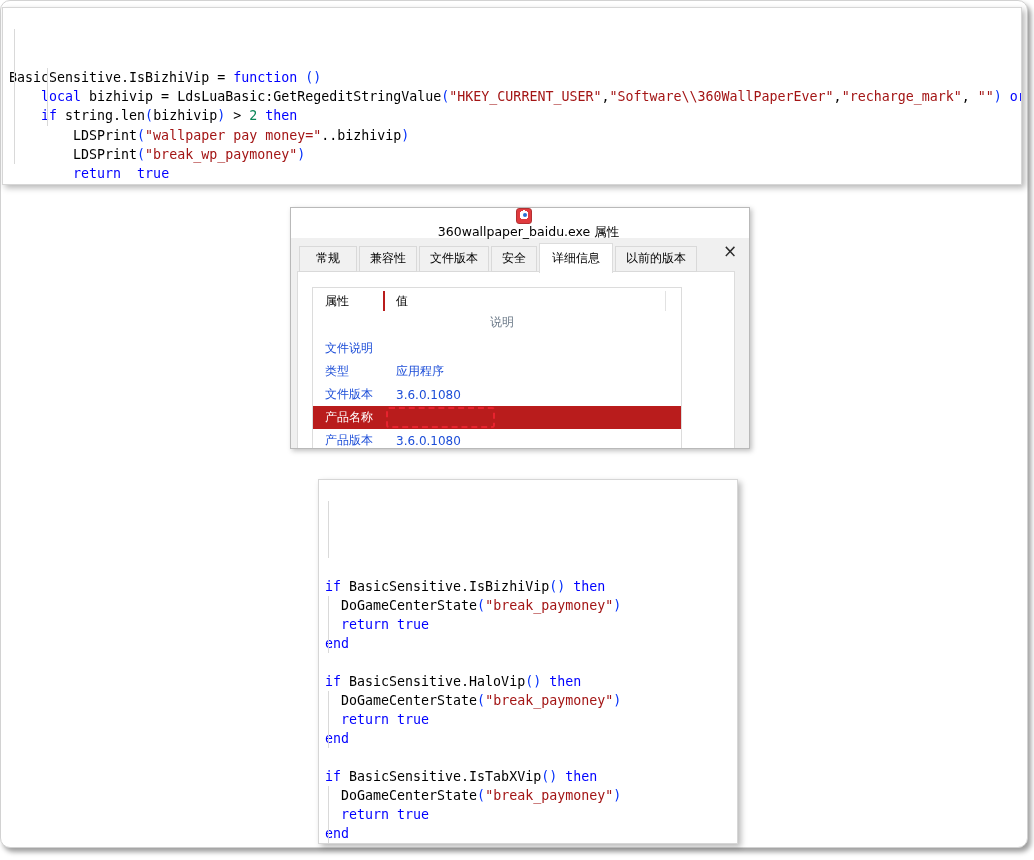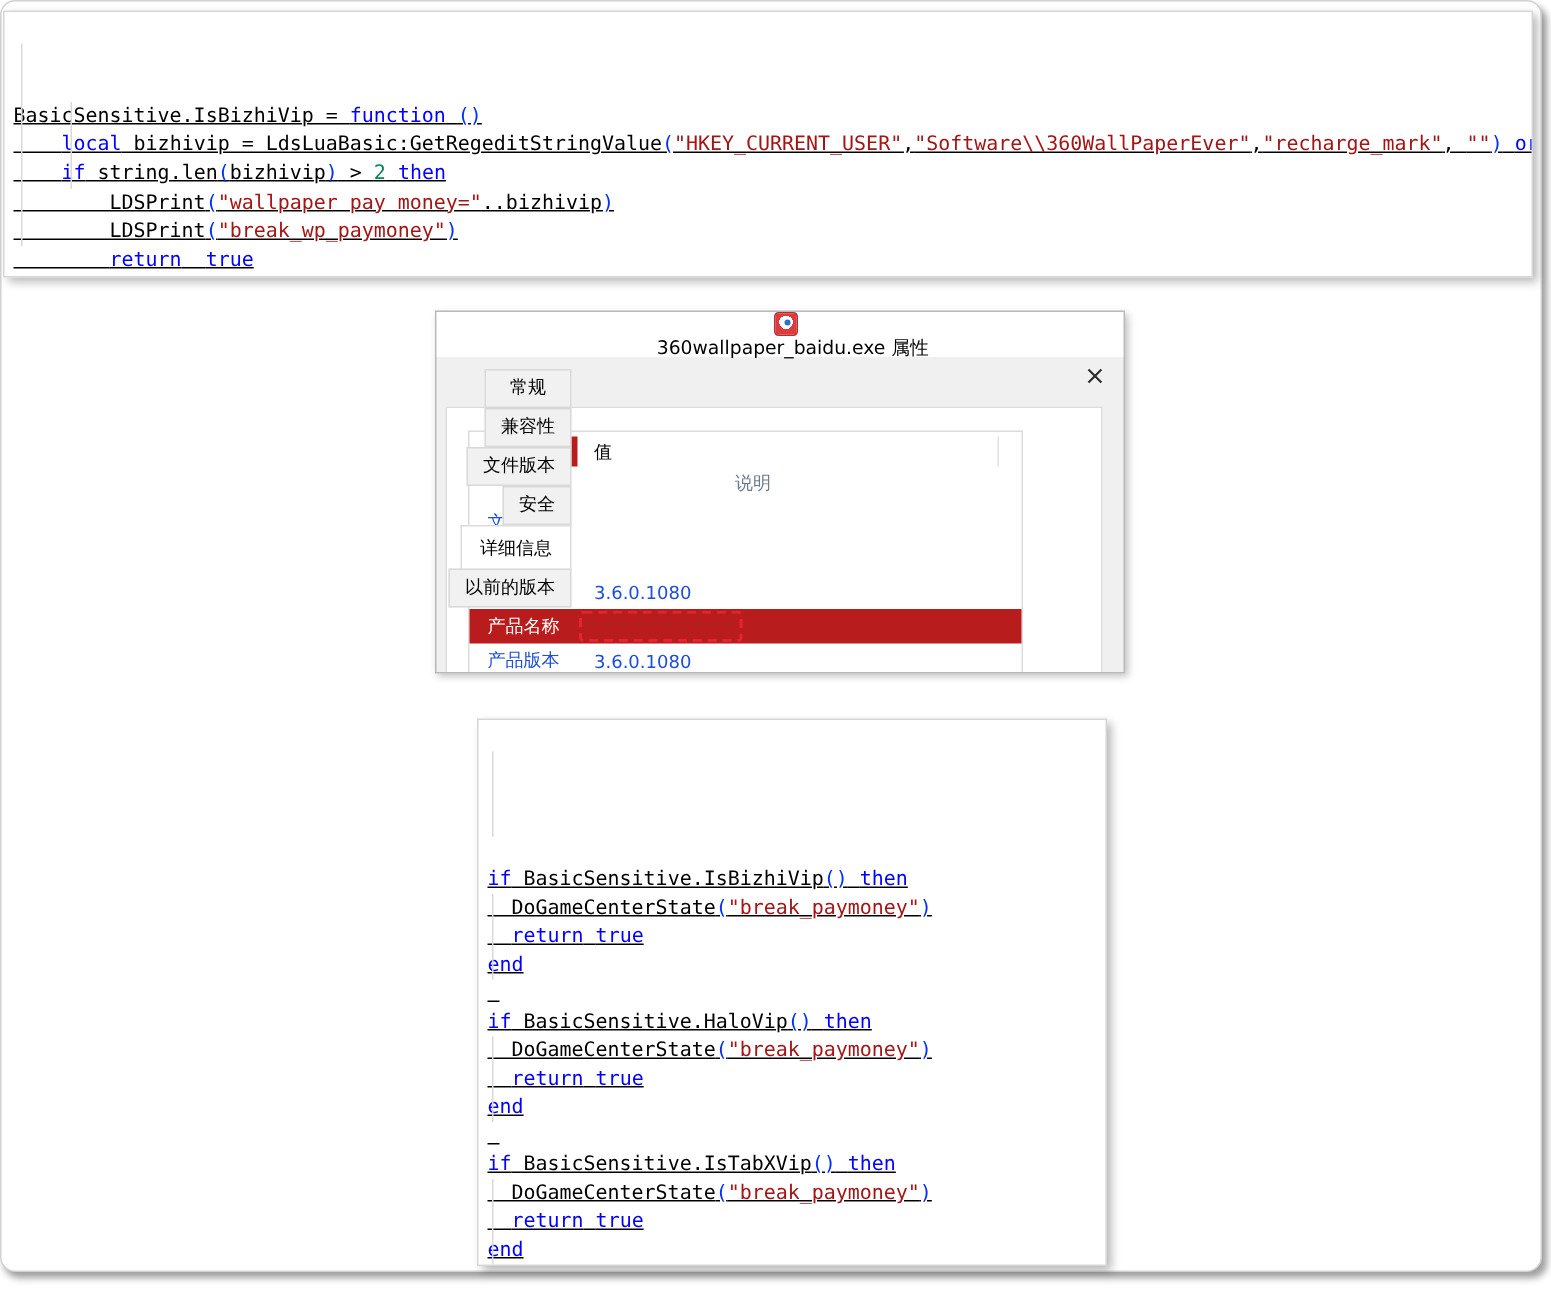--- a/index.html
+++ b/index.html
@@ -8,53 +8,53 @@
   
   .page-frame{position:absolute;left:0;top:0;width:1026px;height:846px;border:1px solid #d2d2d2;
     border-radius:10px;box-shadow:3px 4px 5px rgba(0,0,0,.38);background:#fff;}
 
   
   .code-block{position:absolute;background:#fff;border:1px solid #d6d6d6;
     box-shadow:3px 3px 6px rgba(0,0,0,.28);
     font-family:"DejaVu Sans Mono",monospace;font-size:13.3px;color:#000;white-space:pre;overflow:hidden;}
   #code-top{left:2px;top:7px;width:1012px;height:174px;padding:2px 0 0 6px;line-height:19.3px;}
   #code-bottom{left:318px;top:479px;width:412px;height:361px;padding:2px 0 0 6px;line-height:19px;}
-  .line{white-space:pre;text-decoration:underline;}
+  .line{white-space:pre;}
   .tok-p{color:#000000;}
   .tok-k{color:#0000ff;}
   .tok-s{color:#a31515;}
   .tok-n{color:#098658;}
   .tok-b{color:#0431fa;}
   .iguide{position:absolute;width:1px;background:#d9d9d9;}
 
   
   #dialog{position:absolute;left:290px;top:207px;width:458px;height:240px;background:#f0f0f0;
     border:1px solid #b9b9b9;box-shadow:2px 2px 5px rgba(0,0,0,.25);font-size:12px;overflow:hidden;}
   .titlebar{height:30px;background:#ffffff;display:flex;align-items:center;padding:0 0 0 8px;flex-direction:column;}
   .app-icon{width:16px;height:16px;border-radius:3px;flex:0 0 16px;
     background:radial-gradient(circle at 50% 42%, #ffffff 0 4.5px, #e03a3e 4.5px);
     border:1px solid #b23032;box-sizing:border-box;position:relative;}
   .app-icon:after{content:"";position:absolute;left:6px;top:4px;width:4px;height:4px;border-radius:50%;background:#2b6fd4;}
   .title-text{margin-left:9px;color:#000;font-size:12.5px;}
   .close-btn{margin-left:auto;width:38px;height:30px;display:flex;align-items:center;justify-content:center;
     font-size:17px;color:#2b2b2b;cursor:default;}
 
-  .tabstrip{position:absolute;left:8px;top:38px;height:26px;display:flex;align-items:flex-end;z-index:3;flex-direction:column;}
+  .tabstrip{position:absolute;left:8px;top:38px;height:26px;display:flex;align-items:flex-end;z-index:3;}
   .tab{background:#f1f1f1;border:1px solid #d9d9d9;padding:3px 10px 4px 10px;margin-right:2px;
     font-size:12px;color:#000;position:relative;}
   .tab.first{padding:3px 16px 4px 16px;}
   .tab.active{background:#ffffff;border:1px solid #dcdcdc;border-bottom:none;padding:6px 12px 6px 12px;margin-bottom:-1px;}
 
   .tabpage{position:absolute;left:6px;top:63px;width:438px;height:220px;background:#ffffff;
     border:1px solid #dcdcdc;z-index:2;box-sizing:border-box;}
 
   .listview{position:absolute;left:14px;top:15px;width:370px;height:200px;background:#fff;
     border:1px solid #dcdcdc;box-sizing:border-box;}
   .lvheader{display:flex;height:26px;align-items:center;color:#000;}
-  .lvheader .h1{width:72px;padding-left:12px;box-sizing:border-box;border-right:6px solid #b91c1c;height:20px;line-height:20px;}
+  .lvheader .h1{width:72px;padding-left:12px;box-sizing:border-box;border-right:2px solid #b91c1c;height:20px;line-height:20px;}
   .lvheader .h2{width:281px;padding-left:11px;box-sizing:border-box;border-right:1px solid #e2e2e2;height:20px;line-height:20px;}
   .grouprow{display:flex;align-items:center;height:23px;padding-left:10px;color:#6c7a89;flex-direction:column;}
   .grouprow .rule{flex:1;border-top:1px solid #dcdcdc;margin:0 5px 0 8px;}
   .lvrow{display:flex;height:23px;align-items:center;position:relative;color:#1d4ed8;}
   .lvrow .cellp{width:83px;padding-left:12px;box-sizing:border-box;}
   .lvrow .cellv{flex:1;}
   .lvrow.sel{background:#b91c1c;color:#ffffff;}
   .annot{position:absolute;left:73px;top:1px;width:109px;height:21px;border:2px dashed #e8232e;
     border-radius:3px;box-sizing:border-box;pointer-events:none;}
 </style>
@@ -93,20 +93,21 @@
       <div class="grouprow">
         <span>说明</span>
         <div class="rule"></div>
       </div>
       <div>
           <div class="lvrow">
             <span class="cellp">文件说明</span>
           </div>
           <div class="lvrow">
             <span class="cellp">类型</span>
+            <span class="cellv">应用程序</span>
           </div>
           <div class="lvrow">
             <span class="cellp">文件版本</span>
             <span class="cellv">3.6.0.1080</span>
           </div>
           <div class="lvrow sel">
             <span class="cellp">产品名称</span>
             <div class="annot"></div>
           </div>
           <div class="lvrow">

